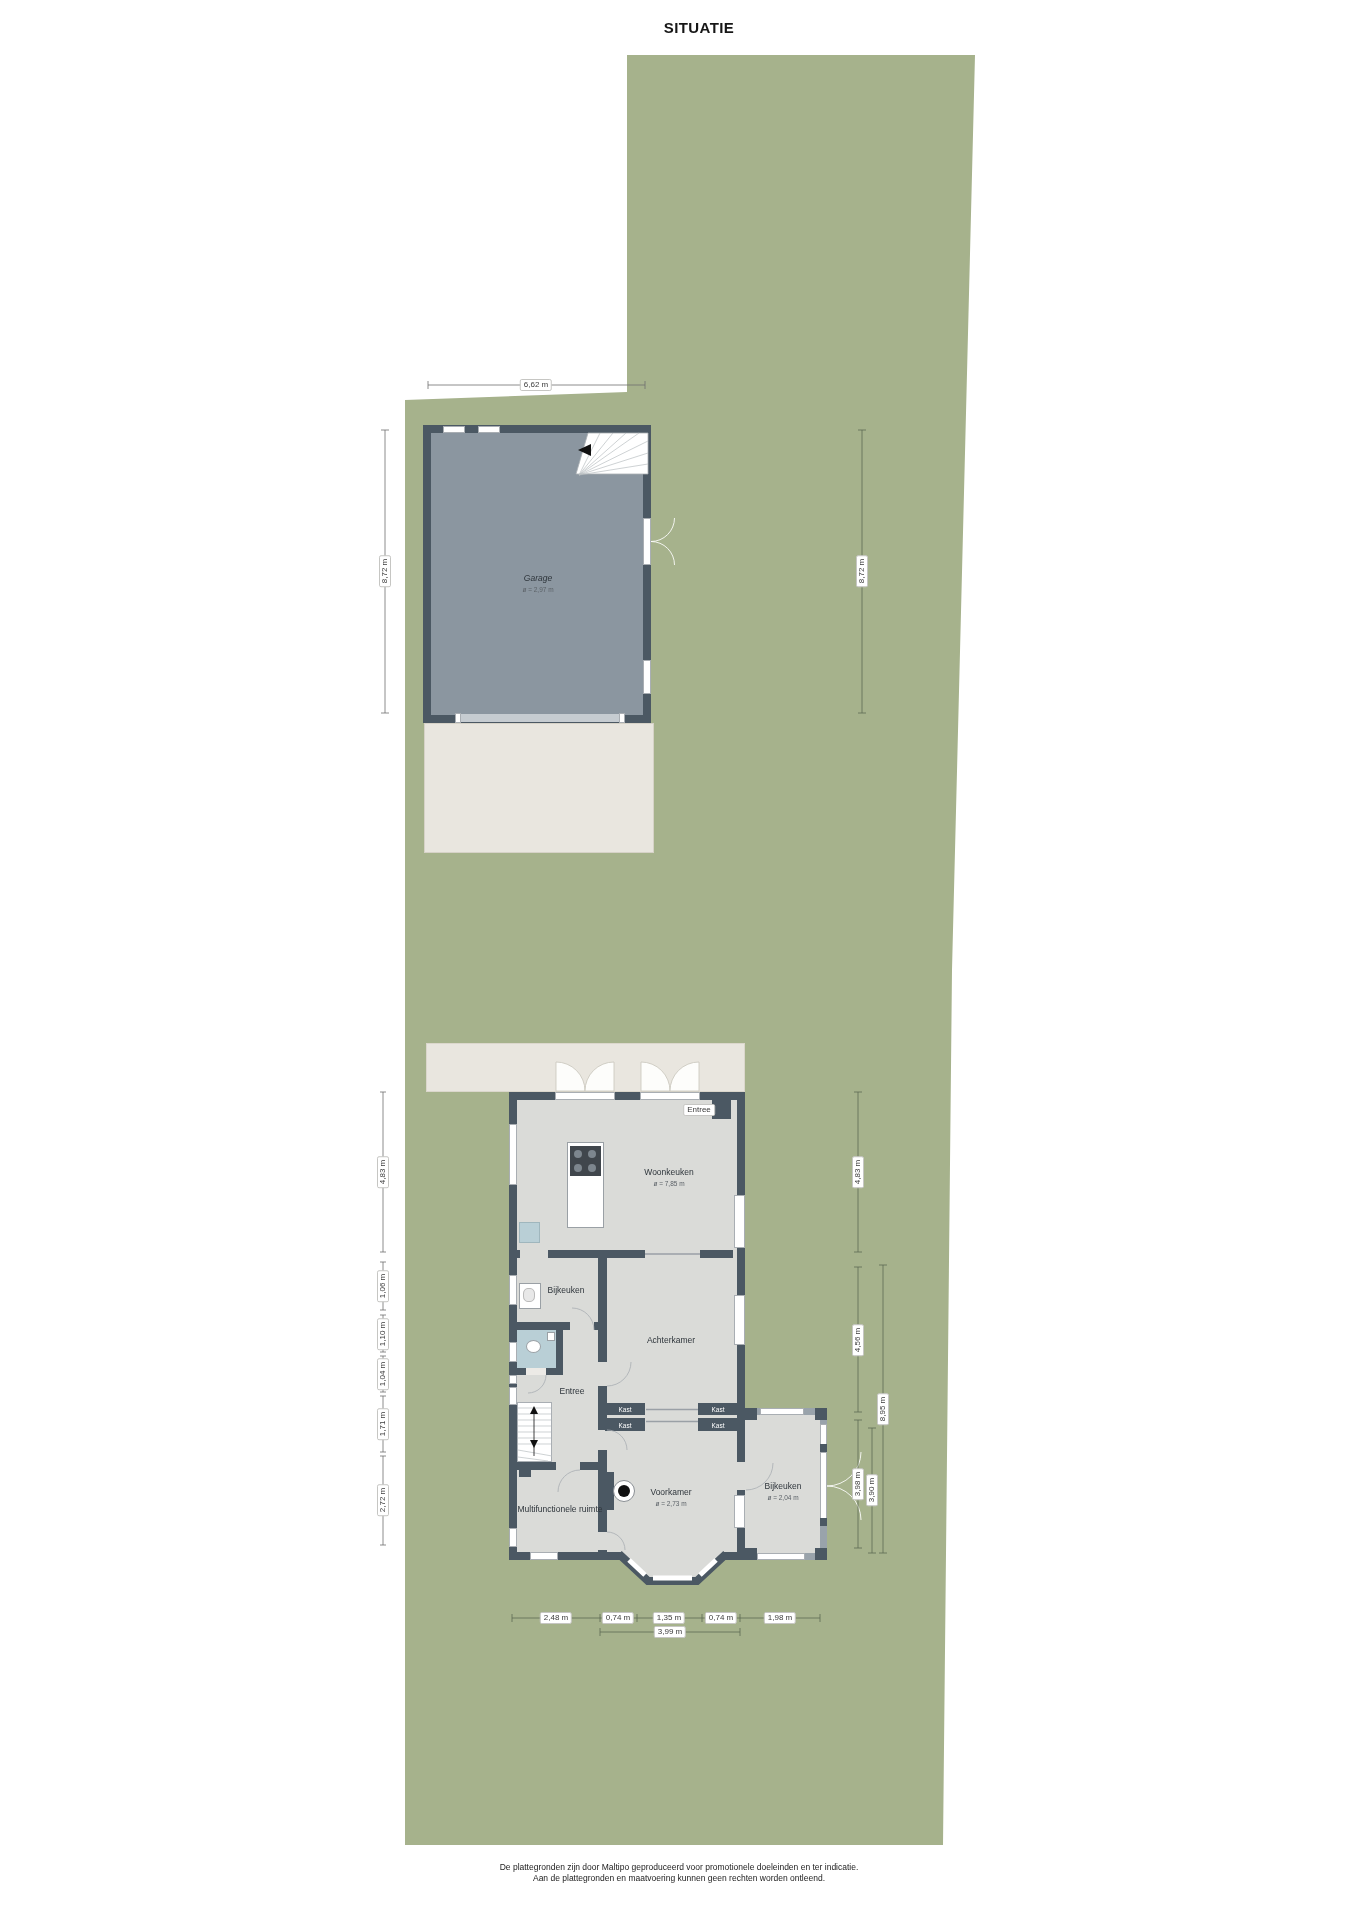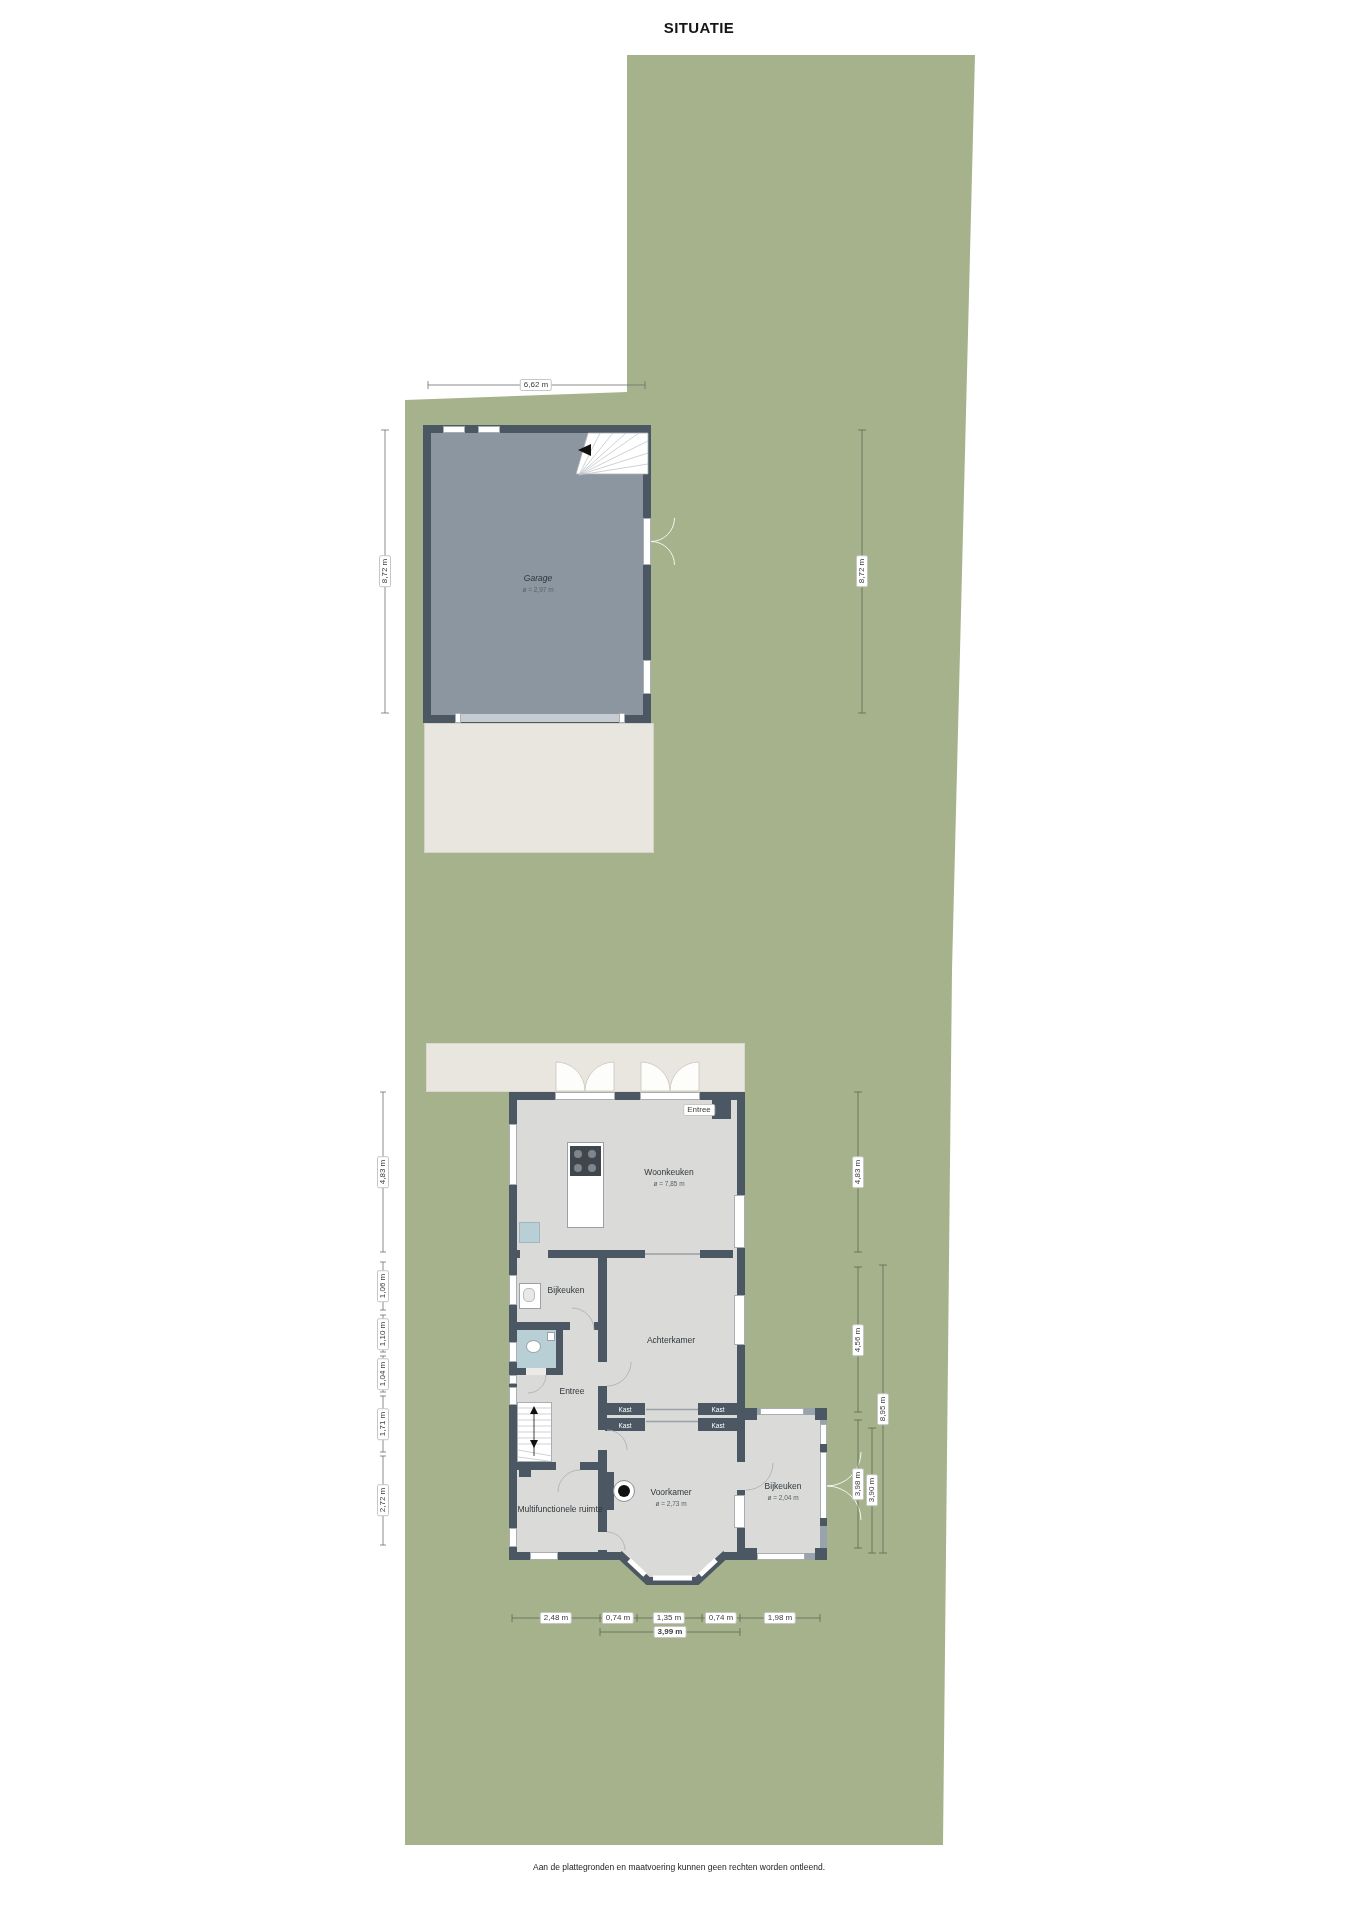--- a/index.html
+++ b/index.html
@@ -227,19 +227,20 @@
   <div class="chip v" style="left:858px;top:1340px;">4,56 m</div>
   <div class="chip v" style="left:858px;top:1484px;">3,98 m</div>
   <div class="chip v" style="left:872px;top:1490px;">3,90 m</div>
   <div class="chip v" style="left:883px;top:1409px;">8,95 m</div>
 
   <div class="chip" style="left:556px;top:1618px;">2,48 m</div>
   <div class="chip" style="left:618px;top:1618px;">0,74 m</div>
   <div class="chip" style="left:669px;top:1618px;">1,35 m</div>
   <div class="chip" style="left:721px;top:1618px;">0,74 m</div>
   <div class="chip" style="left:780px;top:1618px;">1,98 m</div>
-  <div class="chip" style="left:670px;top:1632px;font-weight:bold;">3,99 m</div>
+  <div class="chip" style="left:670px;top:1632px;">3,99 m</div>
 
   <div class="footer">
+    <div>De plattegronden zijn door Maltipo geproduceerd voor promotionele doeleinden en ter indicatie.</div>
     <div>Aan de plattegronden en maatvoering kunnen geen rechten worden ontleend.</div>
   </div>
 
 </div>
 
 </body></html>

